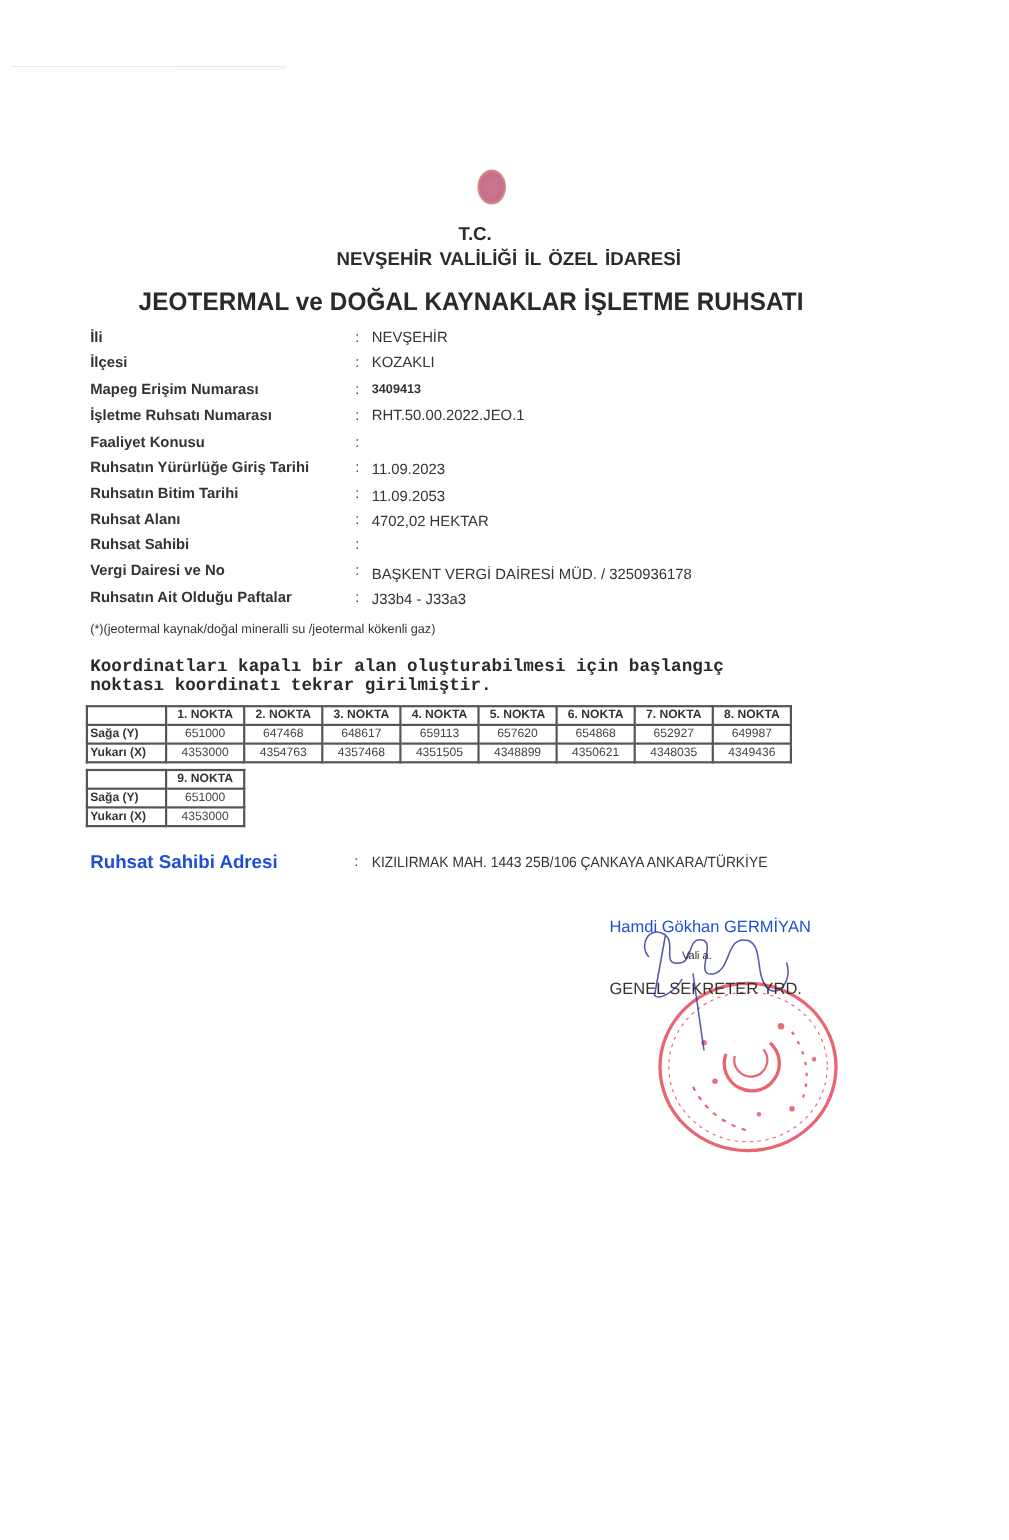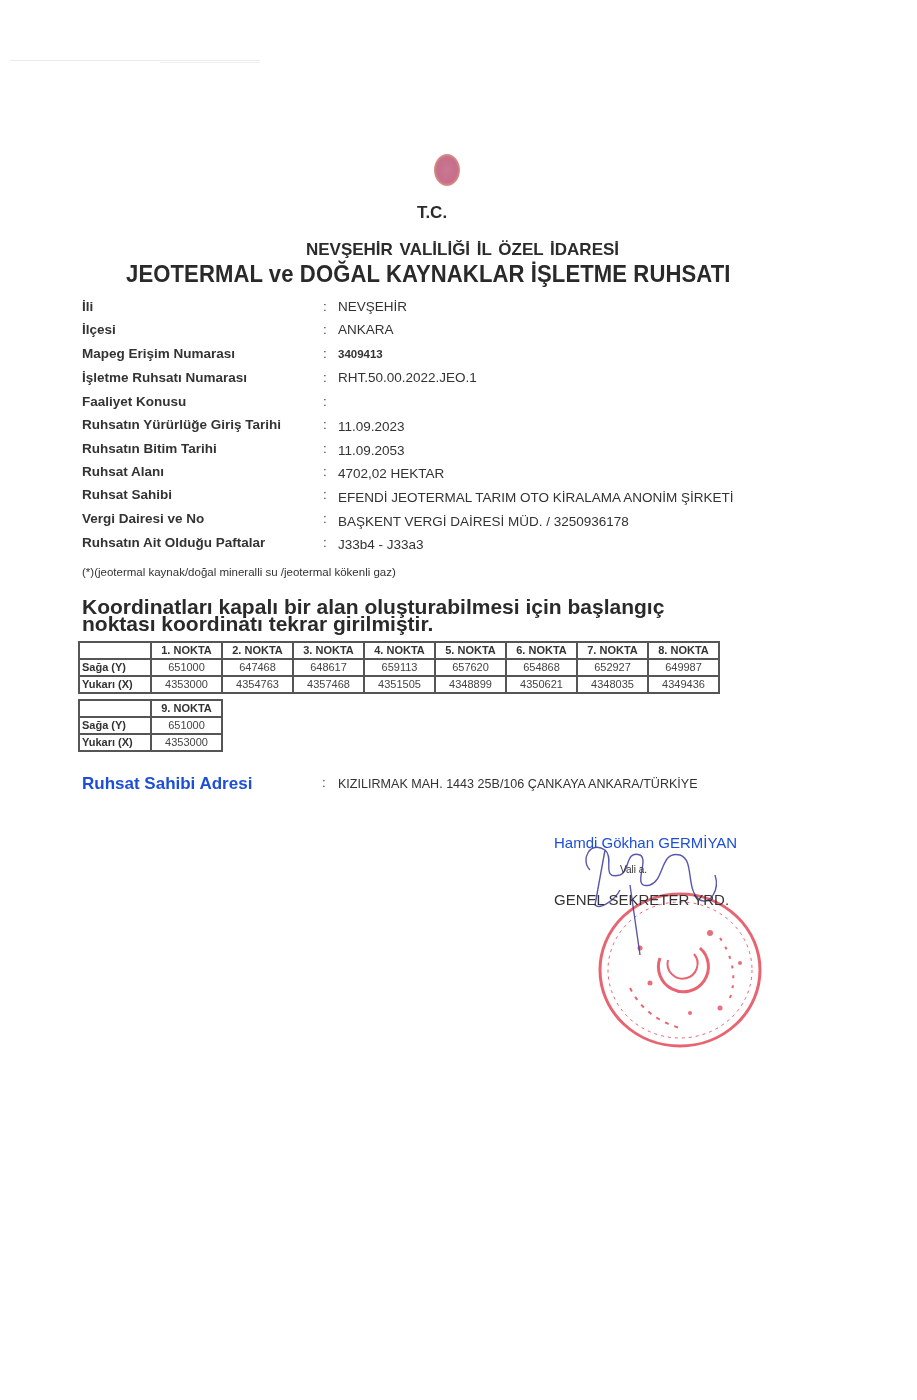--- a/index.html
+++ b/index.html
@@ -8,31 +8,31 @@
       font-family: "Liberation Sans", sans-serif; color: #222;
     }
     .scanline { position: absolute; left: 10px; top: 60px; width: 250px; height: 1px; background: #eaeaea; }
     .scanline2 { position: absolute; left: 160px; top: 62px; width: 100px; height: 1px; background: #efefef; }
     .emblem {
       position: absolute; left: 434px; top: 154px; width: 26px; height: 32px; border-radius: 50%;
       background: radial-gradient(ellipse at 50% 50%, #c26a86 0%, #c05d7e 55%, #e2a06e 80%, #f5d9b8 100%);
       opacity: 0.9;
     }
     .tc { position: absolute; left: 0; width: 864px; top: 203px; text-align: center; font-weight: bold; font-size: 17px; color: #2b2b2b; }
-    .org { position: absolute; left: 0; width: 917px; top: 226px; text-align: center; font-weight: bold; font-size: 17px; color: #2b2b2b; padding-left: 8px; box-sizing: border-box; word-spacing: 2px; margin-top: 14px; }
+    .org { position: absolute; left: 0; width: 917px; top: 226px; text-align: center; font-weight: bold; font-size: 17px; color: #2b2b2b; padding-left: 8px; box-sizing: border-box; word-spacing: 2px; }
     .title { position: absolute; left: 126px; top: 261px; font-weight: bold; font-size: 23px; color: #2a2a2a; letter-spacing: 0.1px; transform: scaleX(0.96); transform-origin: left; white-space: nowrap; }
 
     .field { position: absolute; left: 82px; height: 20px; width: 800px; font-size: 13.5px; }
     .field .lbl { position: absolute; left: 0; top: 0; font-weight: bold; color: #333; white-space: nowrap; }
     .field .colon { position: absolute; left: 241px; top: 0; color: #444; }
     .field .val { position: absolute; left: 256px; top: 0; color: #333; white-space: nowrap; }
     .field .val.small { font-size: 11.5px; font-weight: bold; top: 2px; }
 
     .note { position: absolute; left: 82px; top: 566px; font-size: 11.5px; color: #333; }
-    .heading { position: absolute; left: 82px; top: 598px; font-size: 21px; font-weight: bold; color: #2a2a2a; line-height: 17px; width: 600px; }
+    .heading { position: absolute; left: 82px; top: 598px; font-size: 16px; font-weight: bold; color: #2a2a2a; line-height: 17px; width: 600px; font-family: Liberation Mono, monospace; }
 
     table.coords { position: absolute; border-collapse: collapse; font-size: 11px; }
     table.coords td { border: 2px solid #555; height: 15px; padding: 0 2px; text-align: center; color: #444; line-height: 15px; }
     table.coords td.rowlbl { text-align: left; font-weight: bold; color: #333; width: 66px; }
     table.coords td.hdr { font-weight: bold; color: #333; width: 65px; }
     table.coords td.blank { width: 66px; }
     #coords-main { left: 78px; top: 641px; padding-left: 24px; }
     #coords-extra { left: 78px; top: 699px; }
 
     .addr-lbl { position: absolute; left: 82px; top: 774px; font-size: 17px; font-weight: bold; color: #1d4ed8; }
@@ -58,21 +58,21 @@
 <div class="title">JEOTERMAL ve DOĞAL KAYNAKLAR İŞLETME RUHSATI</div>
 
 <div class="field" style="top:299px">
   <span class="lbl">İli</span>
   <span class="colon">:</span>
   <span class="val">NEVŞEHİR</span>
 </div>
 <div class="field" style="top:322px">
   <span class="lbl">İlçesi</span>
   <span class="colon">:</span>
-  <span class="val">ANKARA</span>
+  <span class="val">KOZAKLI</span>
 </div>
 <div class="field" style="top:346px">
   <span class="lbl">Mapeg Erişim Numarası</span>
   <span class="colon">:</span>
   <span class="val small">3409413</span>
 </div>
 <div class="field" style="top:370px">
   <span class="lbl">İşletme Ruhsatı Numarası</span>
   <span class="colon">:</span>
   <span class="val">RHT.50.00.2022.JEO.1</span>
@@ -92,21 +92,20 @@
   <span class="val" style="top:2px">11.09.2053</span>
 </div>
 <div class="field" style="top:464px">
   <span class="lbl">Ruhsat Alanı</span>
   <span class="colon">:</span>
   <span class="val" style="top:2px">4702,02 HEKTAR</span>
 </div>
 <div class="field" style="top:487px">
   <span class="lbl">Ruhsat Sahibi</span>
   <span class="colon">:</span>
-  <span class="val" style="top:3px">EFENDİ JEOTERMAL TARIM OTO KİRALAMA ANONİM ŞİRKETİ</span>
 </div>
 <div class="field" style="top:511px">
   <span class="lbl">Vergi Dairesi ve No</span>
   <span class="colon">:</span>
   <span class="val" style="top:3px">BAŞKENT VERGİ DAİRESİ MÜD. / 3250936178</span>
 </div>
 <div class="field" style="top:535px">
   <span class="lbl">Ruhsatın Ait Olduğu Paftalar</span>
   <span class="colon">:</span>
   <span class="val" style="top:2px">J33b4 - J33a3</span>

